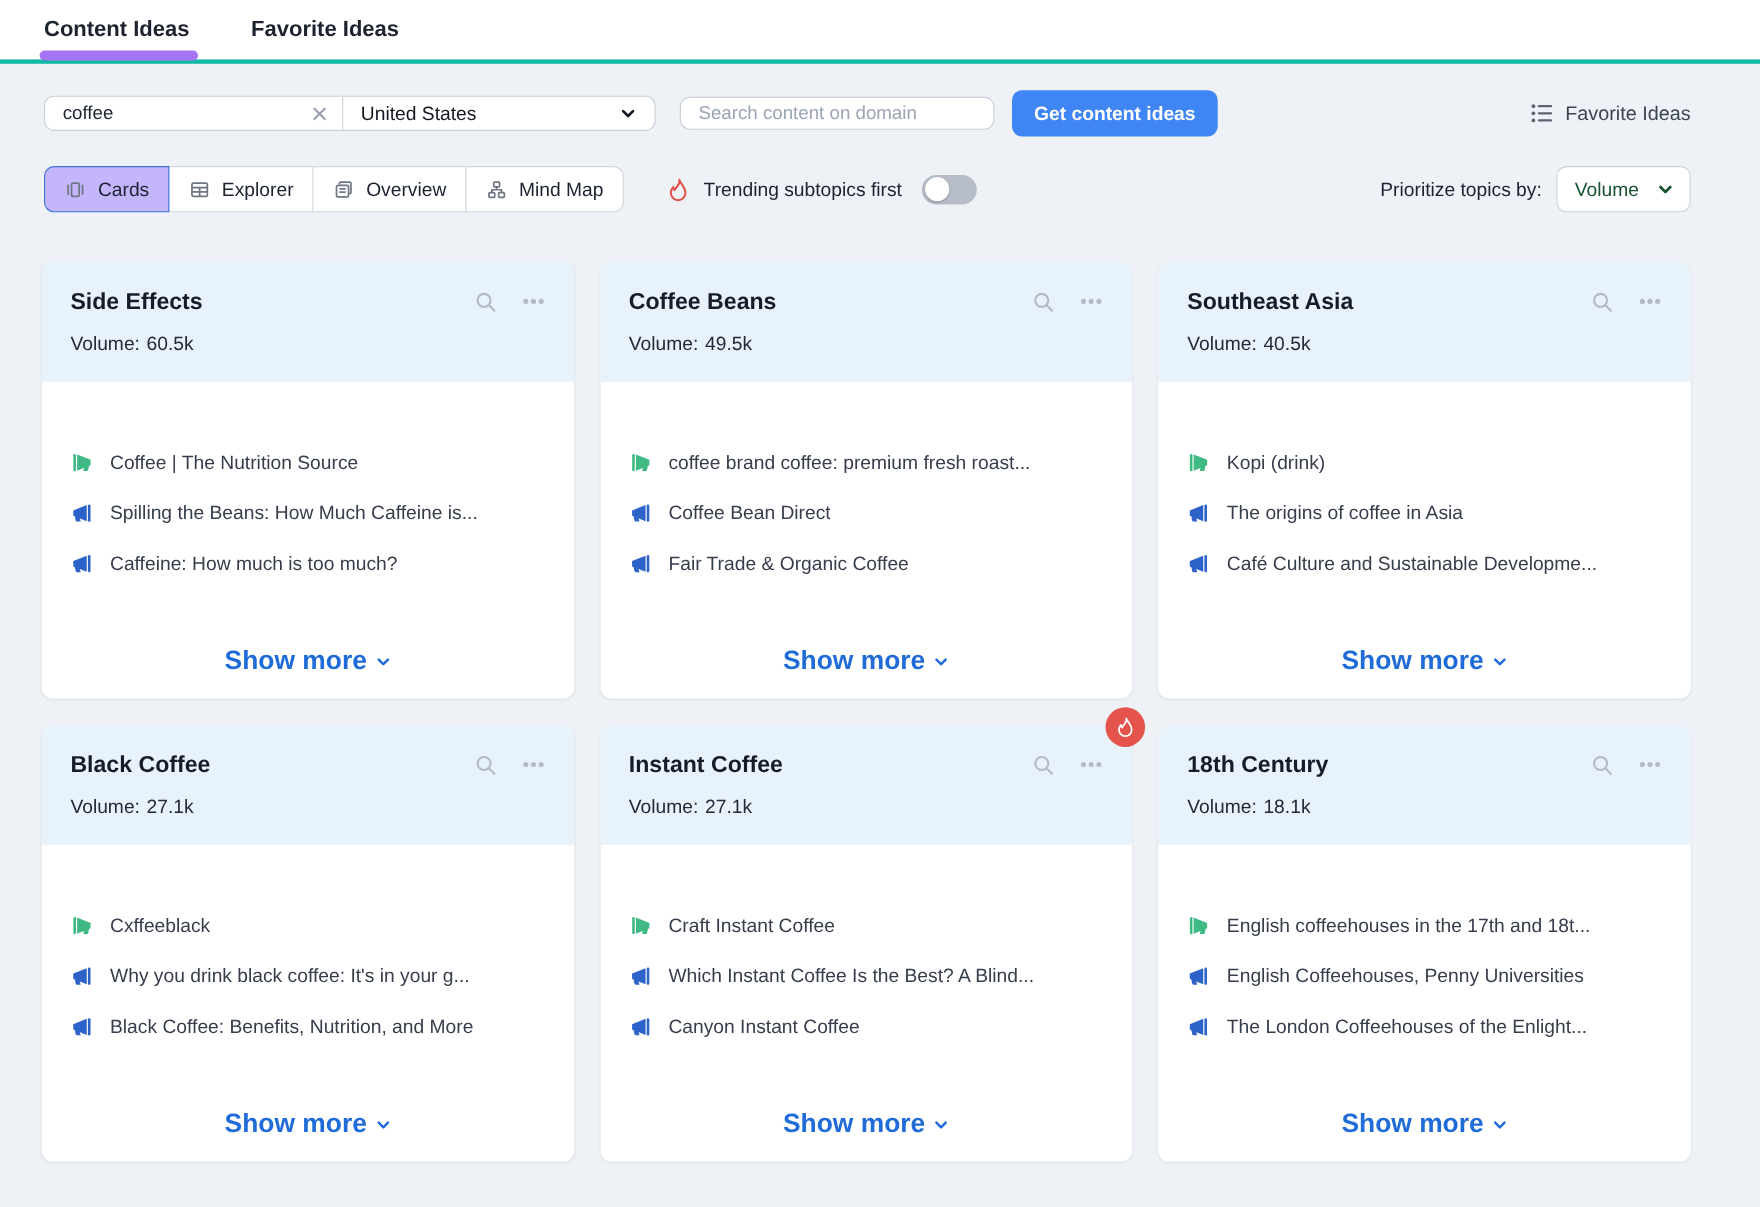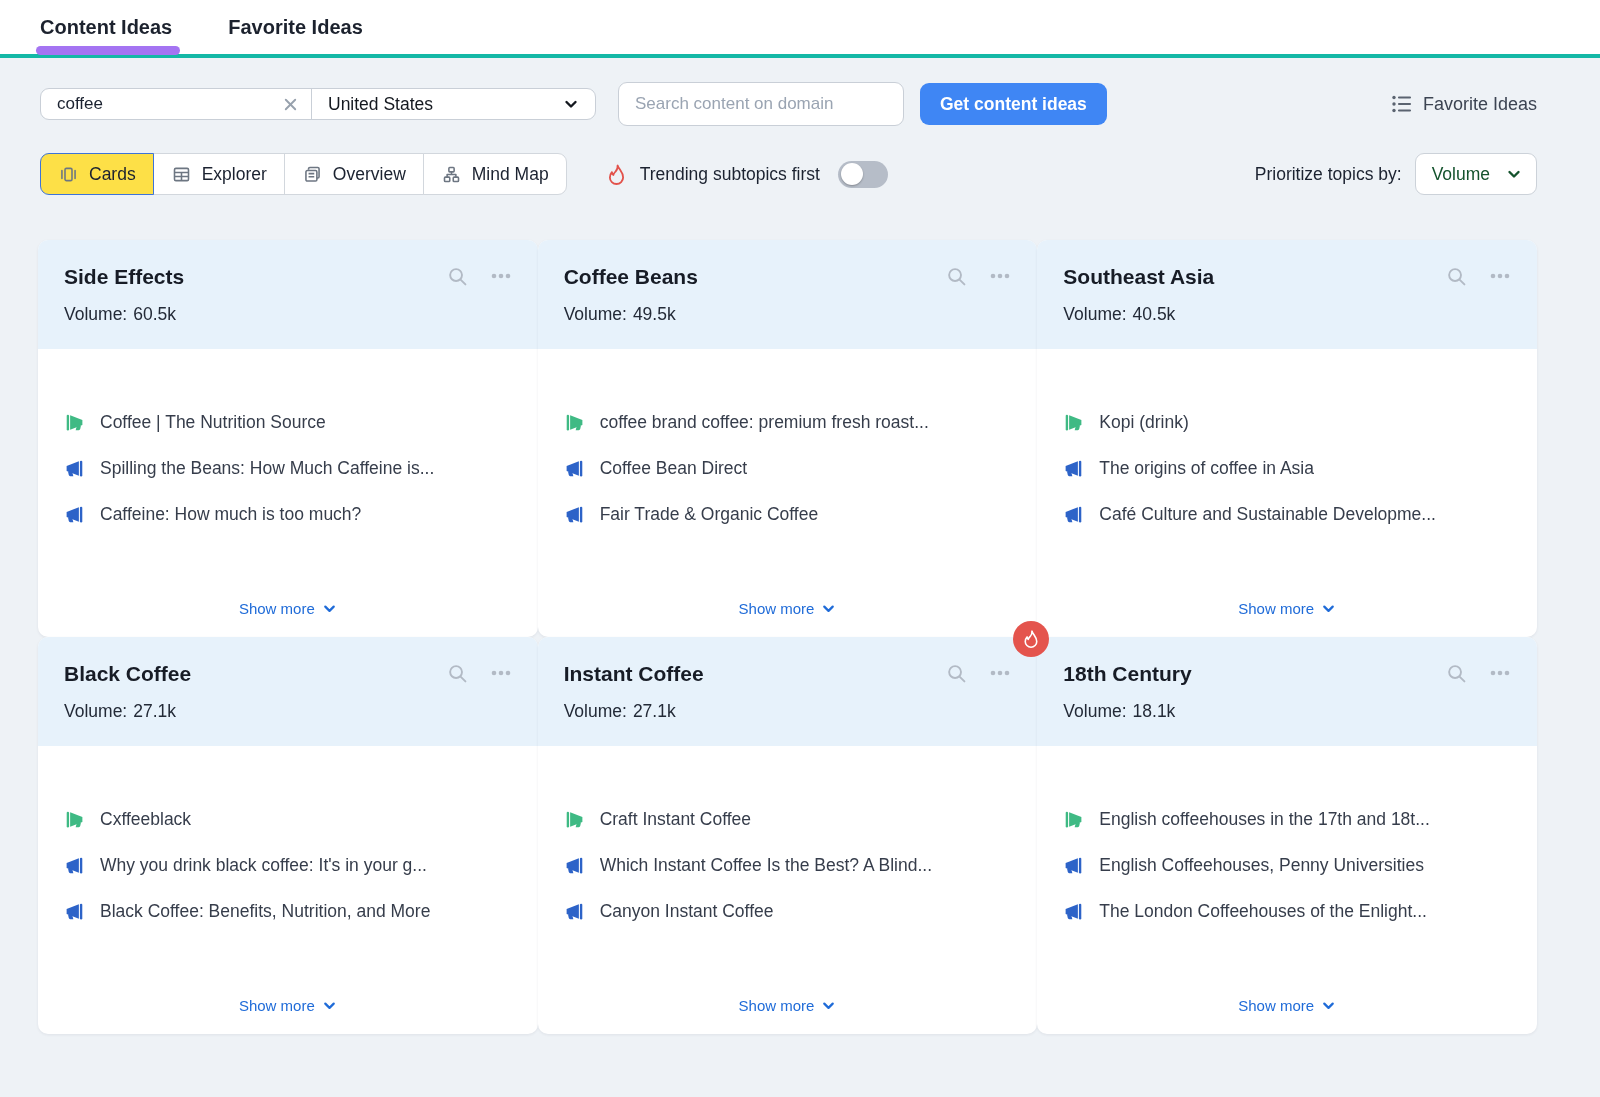--- a/index.html
+++ b/index.html
@@ -70,21 +70,21 @@
   .db-select {
     flex:1;
     border-left:1px solid #c9cfd7;
     display:flex; align-items:center; justify-content:space-between;
     padding:0 16px;
     font-size:17.5px;
     color:#14181f;
     cursor:pointer;
   }
   .domain-input {
-    height:44px; width:286px;
+    height:30px; width:286px;
     margin-left:22px;
     border:1px solid #c9cfd7;
     border-radius:9px;
     padding:0 16px;
     font-size:17px;
     font-family:inherit;
     color:#1b2230;
     background:#fff;
     outline:none;
   }
@@ -120,21 +120,21 @@
     background:#fff;
     border:1px solid #d2d7dd;
     font-size:17.5px;
     color:#1b2230;
     margin-left:-1px;
     cursor:pointer;
     position:relative;
   }
   .seg:first-child { border-radius:9px 0 0 9px; margin-left:0; }
   .seg:last-child  { border-radius:0 9px 9px 0; }
-  .seg.active { background:#fde047; border-color:#3e74d8; z-index:1; }
+  .seg.active { background:#c4b5fd; border-color:#3e74d8; z-index:1; }
   .seg .ic { color:#6d7682; }
 
   .trending {
     display:flex; align-items:center; gap:12px;
     margin-left:38px;
     font-size:17.5px;
     color:#1b2230;
   }
   .flame-ic { color:#e2524b; }
   .toggle {
@@ -169,20 +169,21 @@
     padding:0 14px 0 16px;
     font-size:17.5px;
     color:#14532d;
     cursor:pointer;
   }
 
   
   .grid {
     display:grid;
     grid-template-columns:repeat(3, 1fr);
+    gap:24px;
     margin:45px 63px 0 38px;
   }
   .card {
     background:#fff;
     border-radius:10px;
     height:397px;
     display:flex;
     flex-direction:column;
     position:relative;
     box-shadow:0 1px 3px rgba(25,35,60,.07);
@@ -212,22 +213,22 @@
   }
   .idea-text { white-space:nowrap; overflow:hidden; }
   .mega { display:flex; flex:none; }
   .mega svg { width:21px; height:21px; }
   .mega.green svg { fill:#3fba84; transform:scaleX(-1); }
   .mega.blue svg  { fill:#2d63c8; }
   .show-more {
     margin:12px auto 20px;
     display:flex; align-items:center; gap:7px;
     color:#1f6bd8;
-    font-size:15px;
-    font-weight:400;
+    font-size:24px;
+    font-weight:700;
     background:none; border:none;
     font-family:inherit;
     cursor:pointer;
   }
   .trend-badge {
     position:absolute;
     top:-16px; right:-12px;
     width:36px; height:36px;
     background:#e4544d;
     border-radius:50%;

